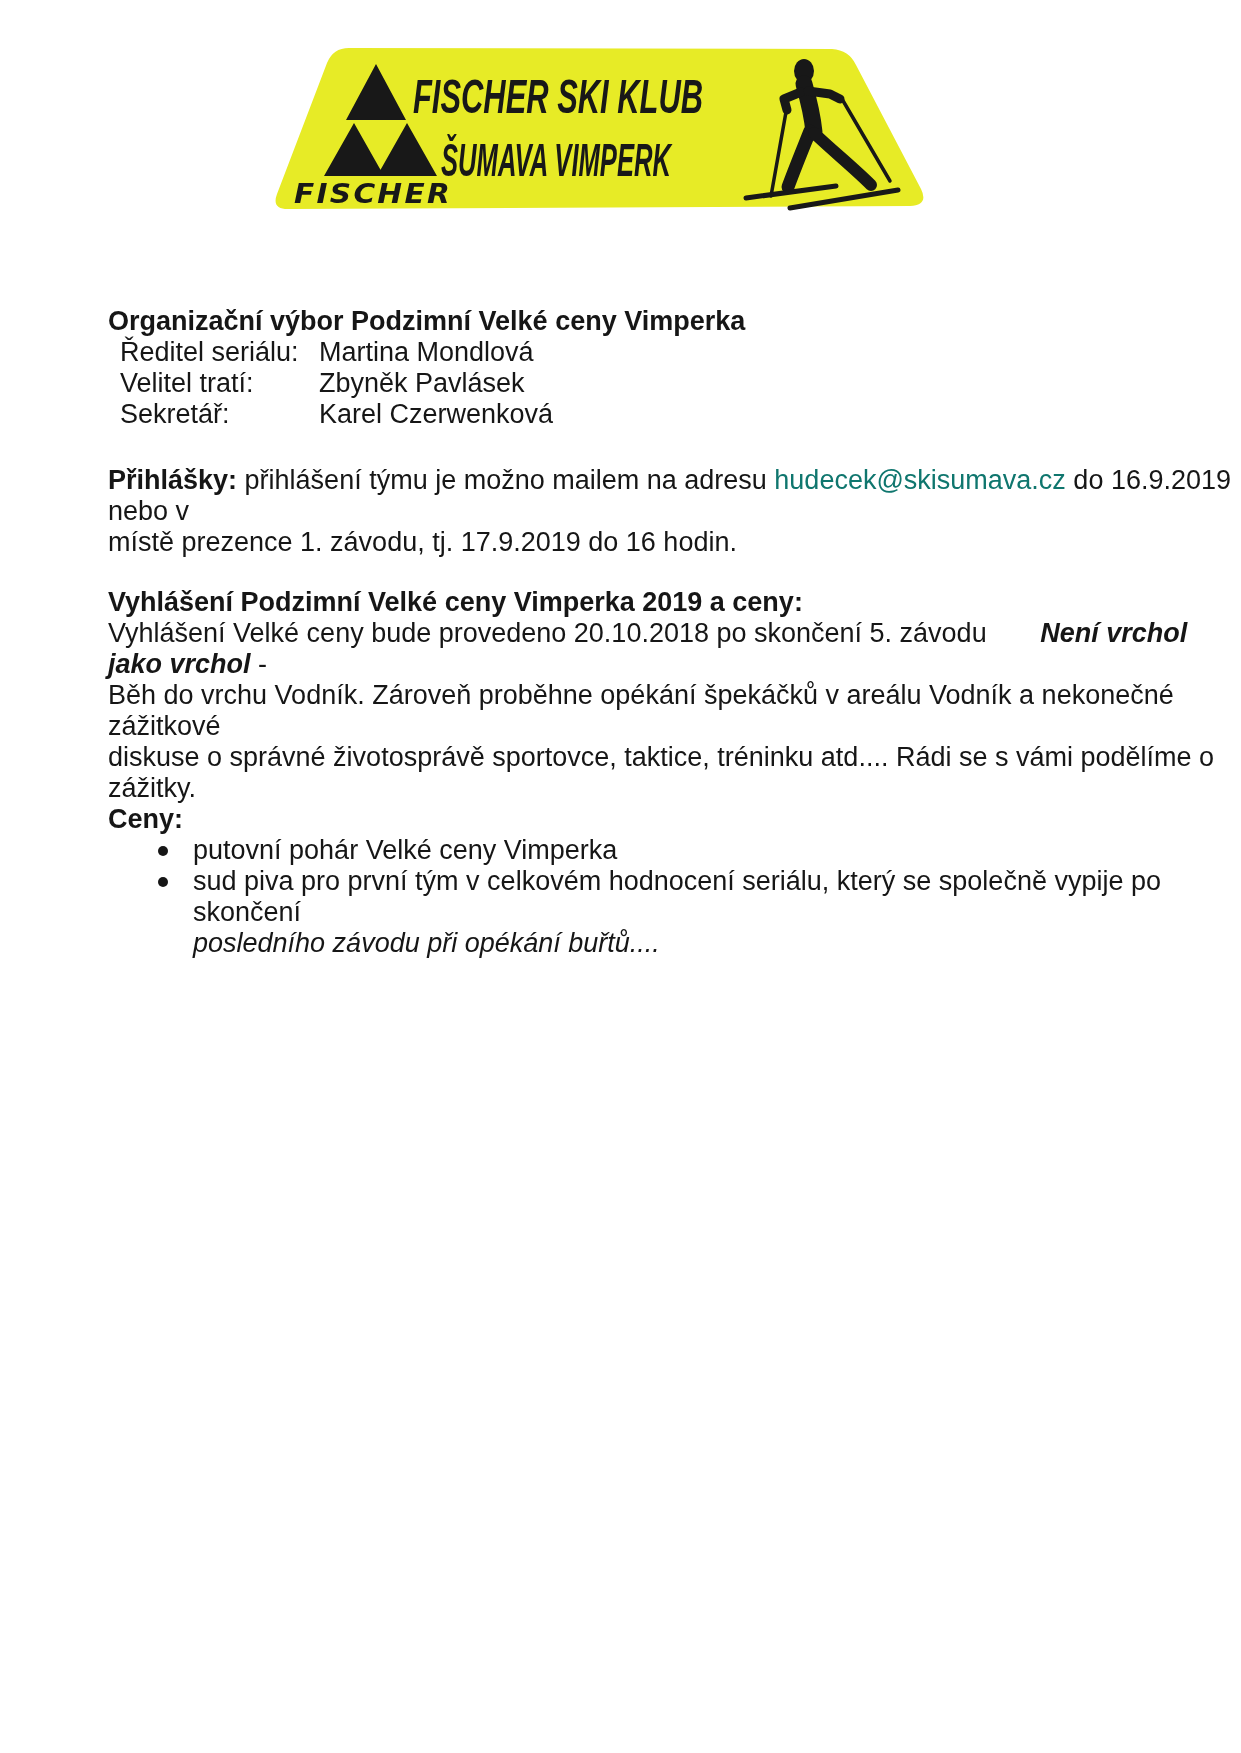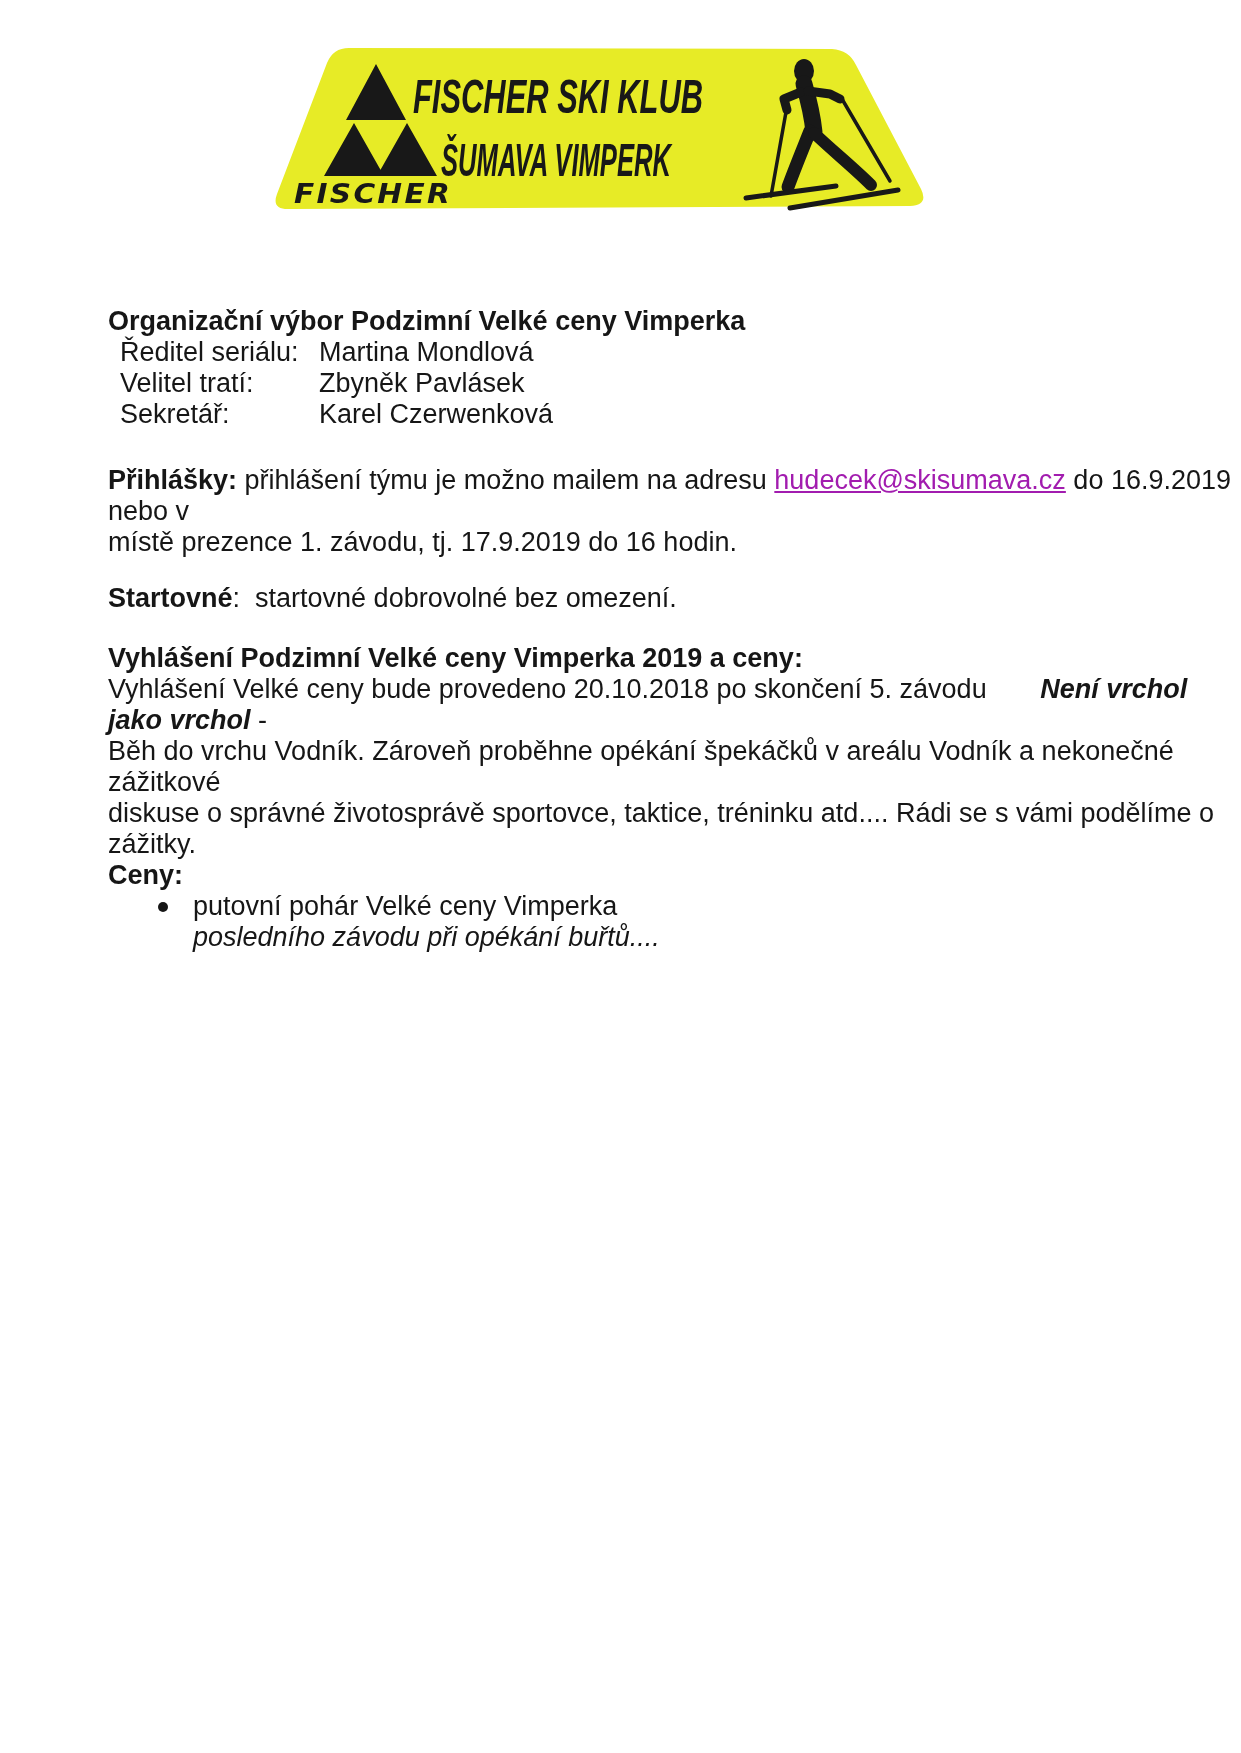--- a/index.html
+++ b/index.html
@@ -4,21 +4,21 @@
 <style>
   html,body{margin:0;padding:0;background:#ffffff;}
   .page{position:relative;width:1241px;height:1753px;background:#ffffff;overflow:hidden;
         font-family:"Liberation Sans",sans-serif;color:#161616;}
   .logo{position:absolute;left:248px;top:36px;}
   .content{position:absolute;left:108px;top:306px;font-size:27px;line-height:31px;}
   .line{white-space:pre-wrap;}
   .bold{font-weight:bold;}
   .bi{font-weight:bold;font-style:italic;margin-left:46px;}
   .lbl{display:inline-block;width:199px;margin-left:12px;}
-  .link{color:#a21caf;text-decoration:underline;cursor:pointer;}
+  .link{color:#0f766e;cursor:pointer;}
   .mt35{margin-top:35px;}
   .mt25{margin-top:25px;}
   .mt29{margin-top:29px;}
   .bullet{position:relative;padding-left:85px;}
   .bullet::before{content:"";position:absolute;left:50px;top:11px;width:10px;height:10px;
                   border-radius:50%;background:#161616;}
   .cont{padding-left:85px;font-style:italic;}
 </style>
 </head>
 <body>
@@ -49,25 +49,25 @@
 
     <div class="line bold">Organizační výbor Podzimní Velké ceny Vimperka</div>
 
     <div class="line"><span class="lbl">Ředitel seriálu:</span><span>Martina Mondlová</span></div>
     <div class="line"><span class="lbl">Velitel tratí:</span><span>Zbyněk Pavlásek</span></div>
     <div class="line"><span class="lbl">Sekretář:</span><span>Karel Czerwenková</span></div>
 
     <div class="line mt35"><span class="bold">Přihlášky:</span><span> přihlášení týmu je možno mailem na adresu </span><a class="link">hudecek@skisumava.cz</a><span> do 16.9.2019 nebo v</span></div>
     <div class="line">místě prezence 1. závodu, tj. 17.9.2019 do 16 hodin.</div>
 
-    <div class="line mt25"><span class="bold">Startovné</span><span>:  startovné dobrovolné bez omezení.</span></div>
 
     <div class="line bold mt29">Vyhlášení Podzimní Velké ceny Vimperka 2019 a ceny:</div>
     <div class="line"><span>Vyhlášení Velké ceny bude provedeno 20.10.2018 po skončení 5. závodu </span><span class="bi">Není vrchol jako vrchol</span><span> -</span></div>
     <div class="line">Běh do vrchu Vodník. Zároveň proběhne opékání špekáčků v areálu Vodník a nekonečné zážitkové</div>
     <div class="line">diskuse o správné životosprávě sportovce, taktice, tréninku atd.... Rádi se s vámi podělíme o zážitky.</div>
 
     <div class="line bold">Ceny:</div>
     <div class="line bullet">putovní pohár Velké ceny Vimperka</div>
+    <div class="line bullet">sud piva pro první tým v celkovém hodnocení seriálu, který se společně vypije po skončení</div>
     <div class="line cont">posledního závodu při opékání buřtů....</div>
 
   </div>
 </div>
 
 </body></html>

